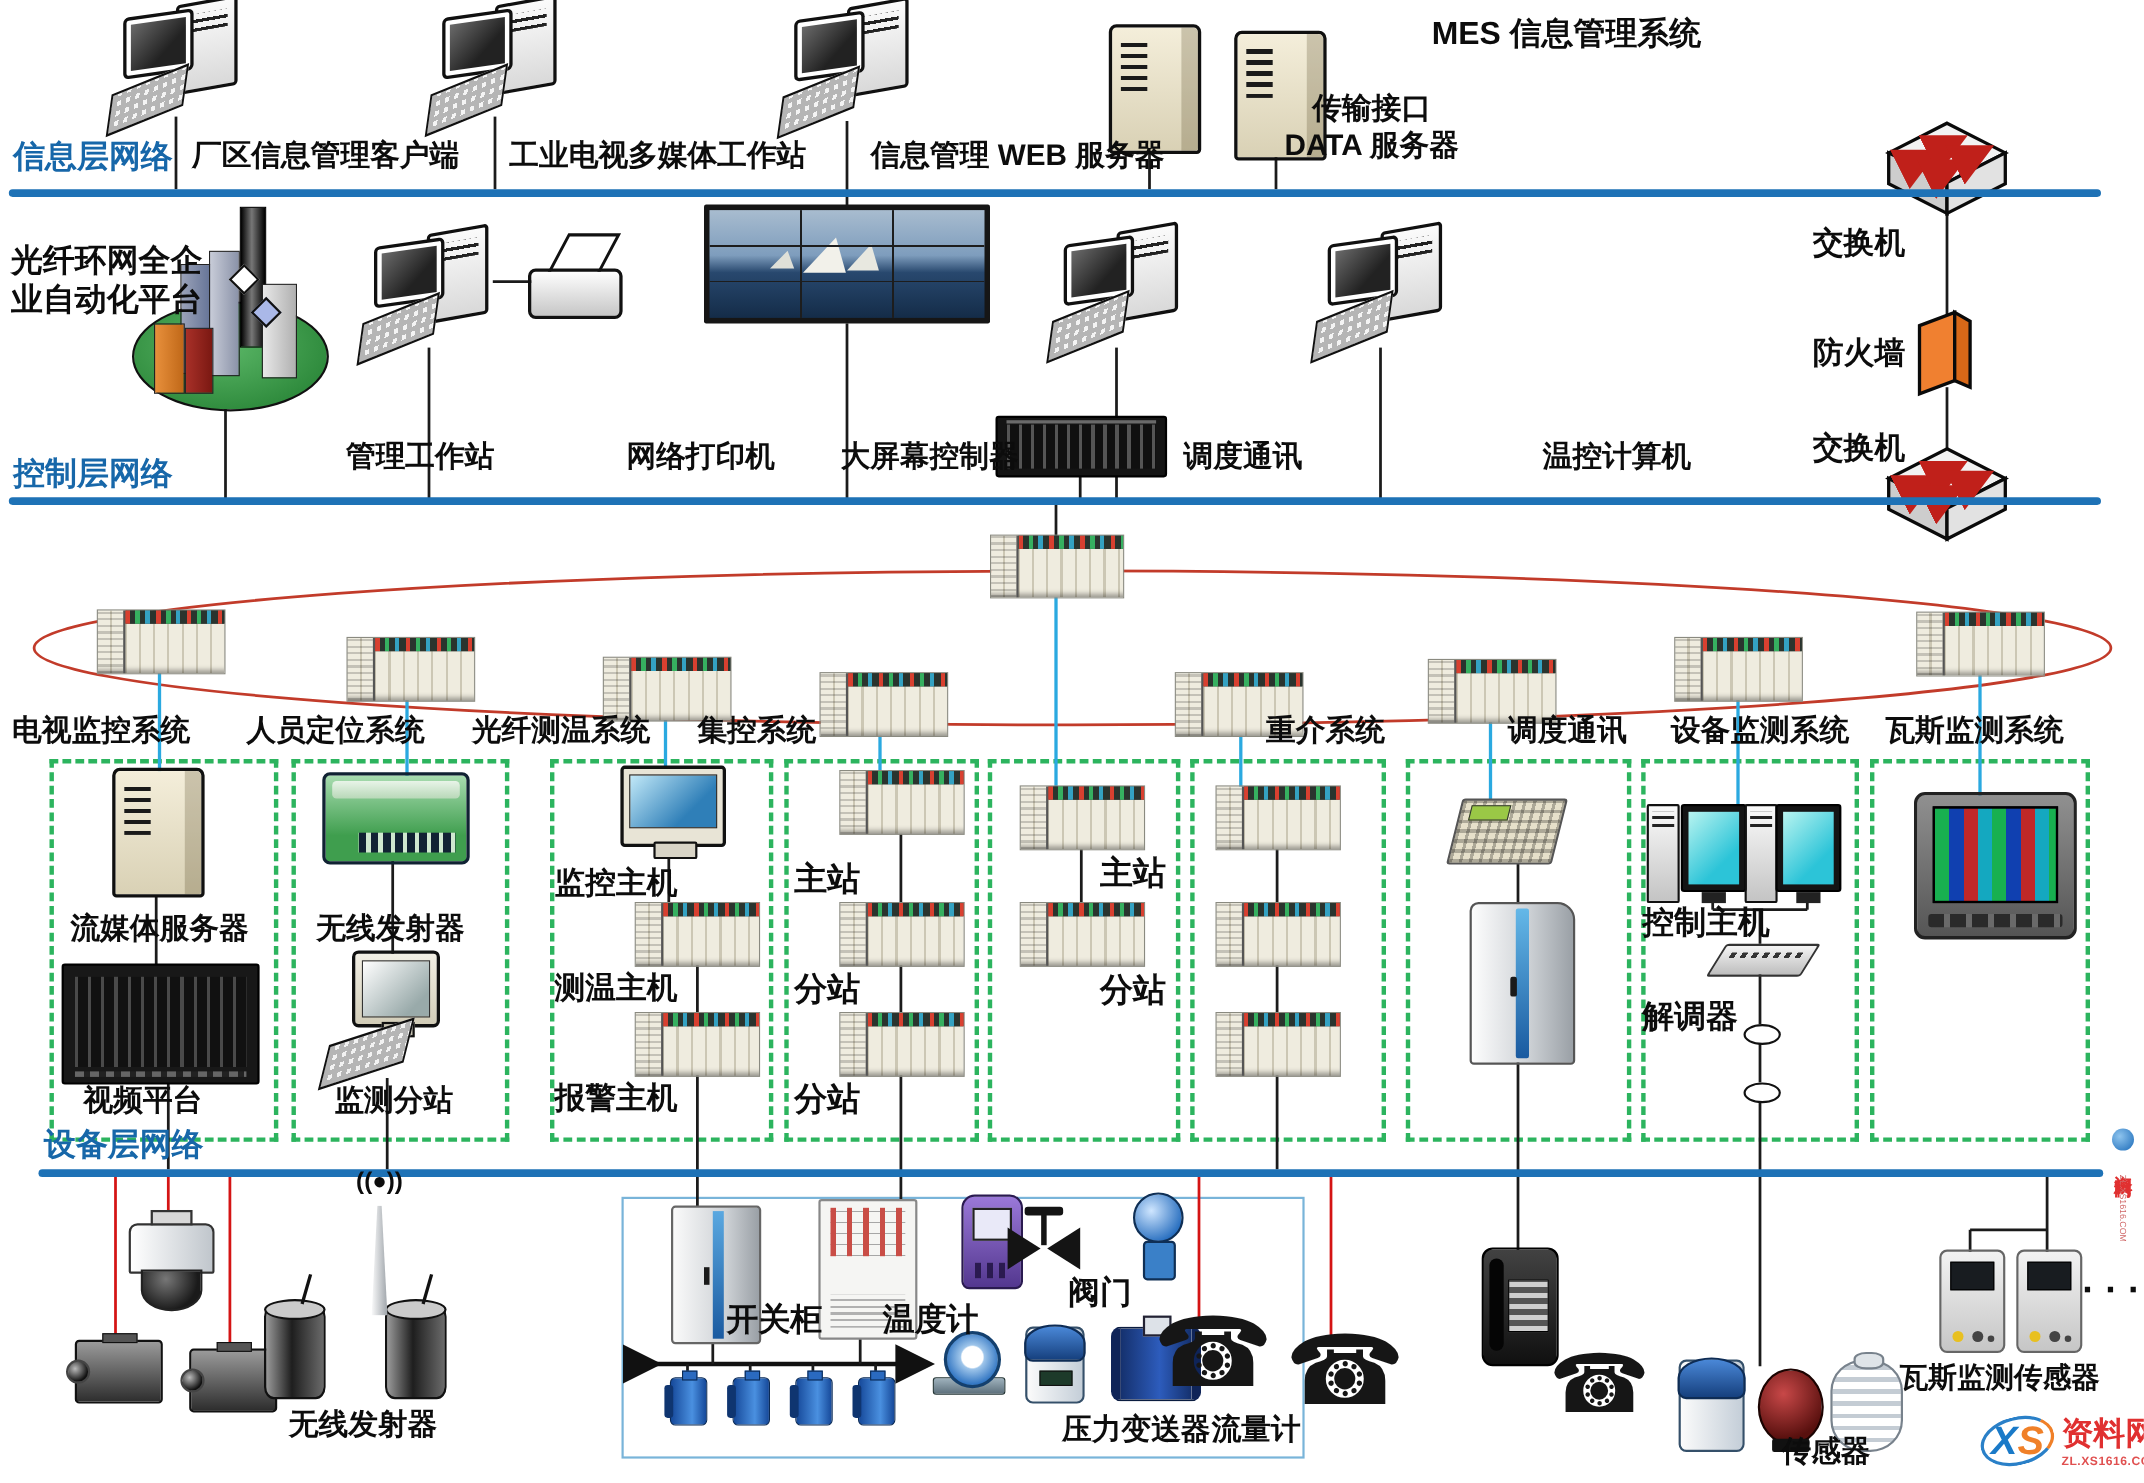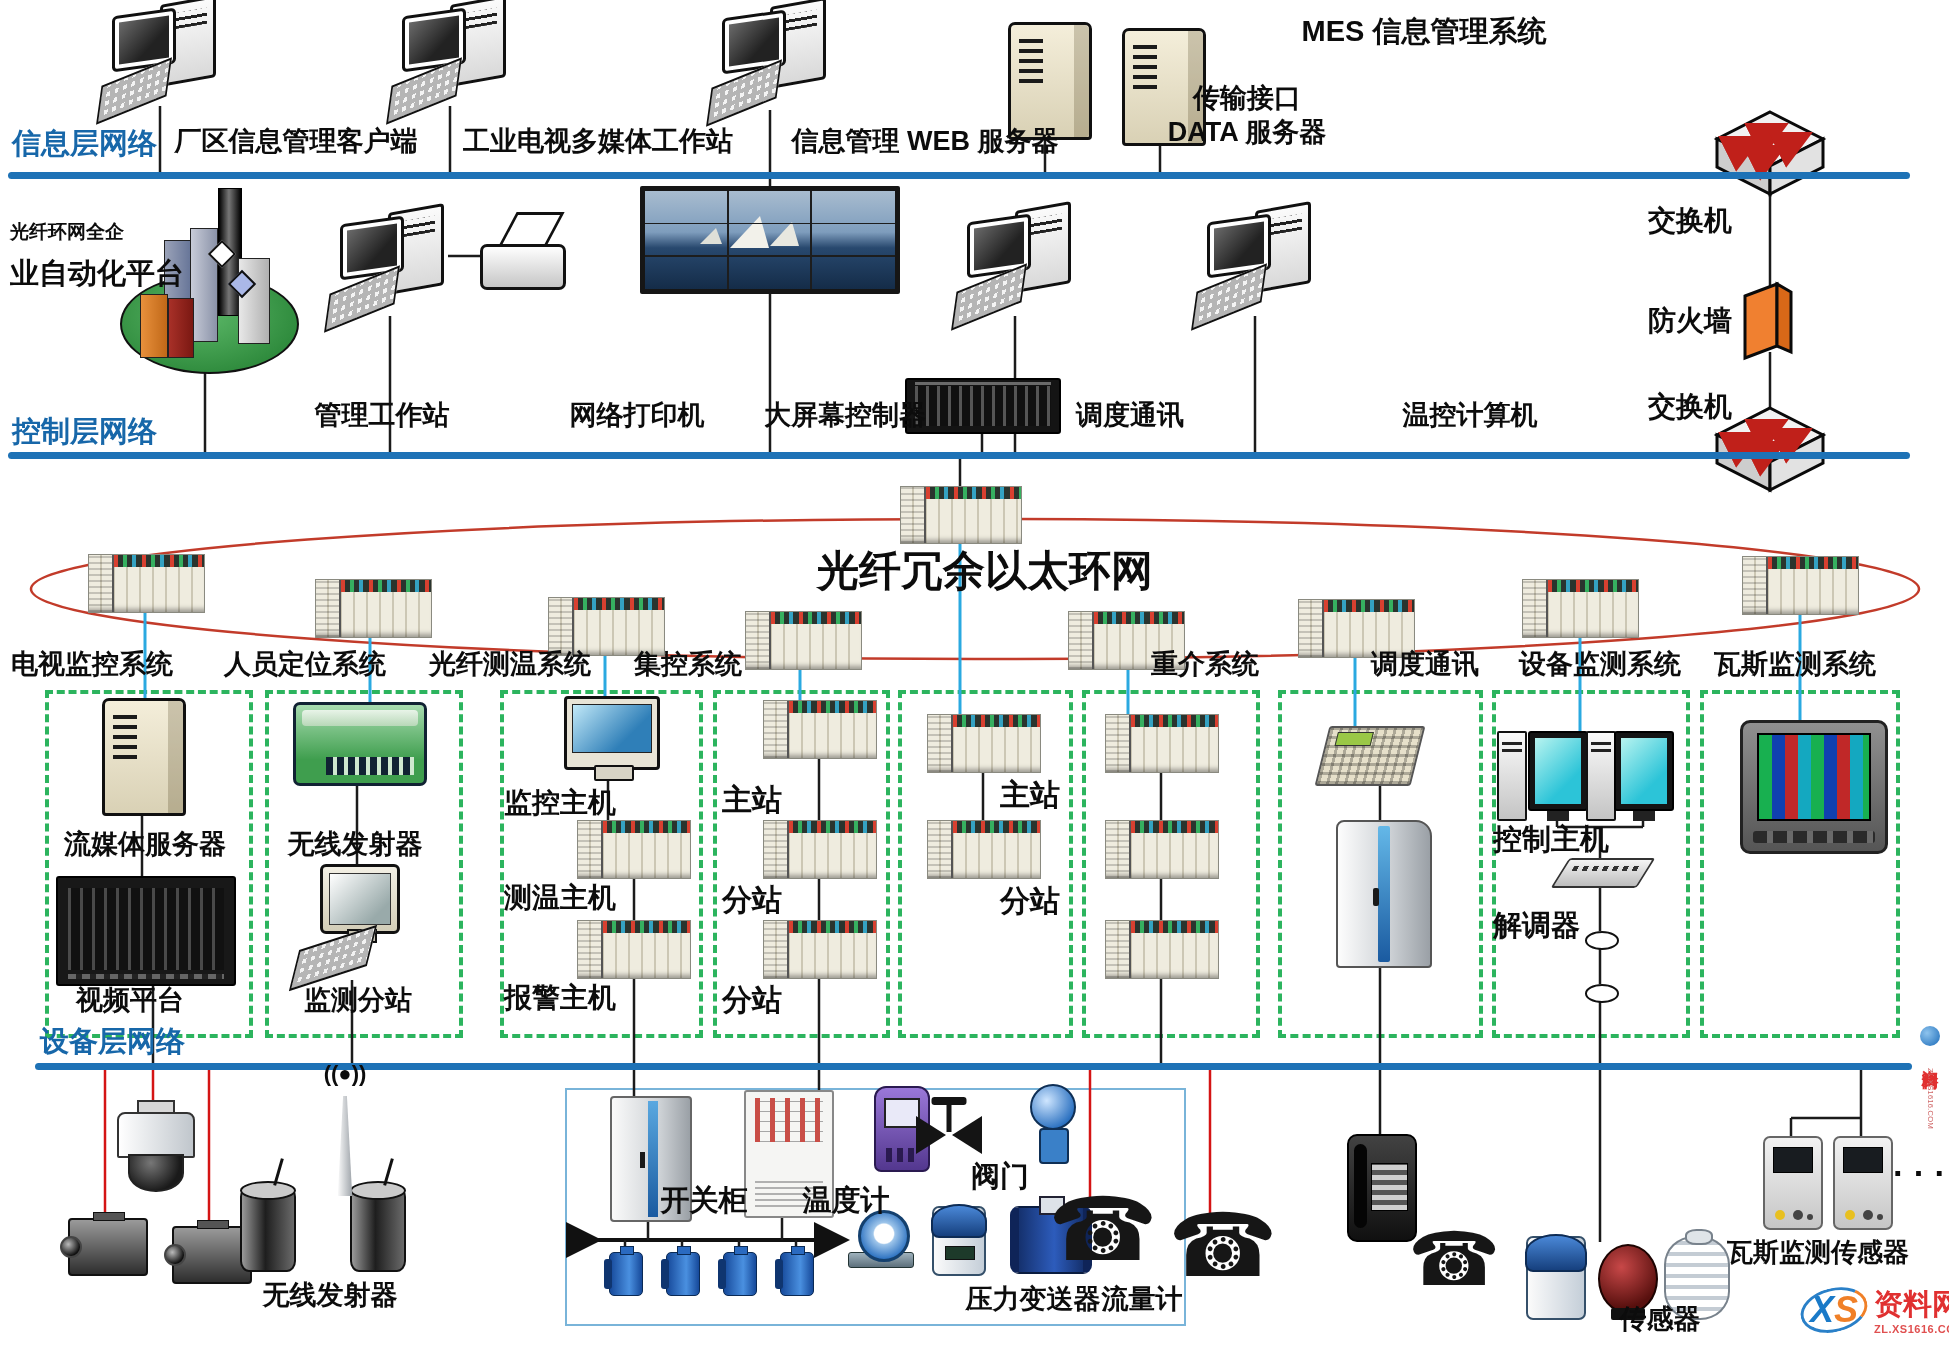--- a/index.html
+++ b/index.html
@@ -498,34 +498,33 @@
   <div class="lbl blue la" style="left:12px;top:416px">控制层网络</div>
   <div class="lbl blue la" style="left:40px;top:1026px">设备层网络</div>
 
   <div class="lbl" style="left:296px;top:127px">厂区信息管理客户端</div>
   <div class="lbl" style="left:598px;top:127px">工业电视多媒体工作站</div>
   <div class="lbl" style="left:925px;top:127px">信息管理 WEB 服务器</div>
   <div class="lbl" style="left:1247px;top:84px">传输接口</div>
   <div class="lbl" style="left:1247px;top:118px">DATA 服务器</div>
   <div class="lbl" style="left:1424px;top:16px;font-size:29px">MES 信息管理系统</div>
 
-  <div class="lbl la" style="left:10px;top:222px;font-size:19px">光纤环网全企</div>
+  <div class="lbl la" style="left:10px;top:222px;font-size:29px">光纤环网全企</div>
   <div class="lbl la" style="left:10px;top:258px;font-size:29px">业自动化平台</div>
 
   <div class="lbl" style="left:382px;top:401px">管理工作站</div>
   <div class="lbl" style="left:637px;top:401px">网络打印机</div>
   <div class="lbl" style="left:845px;top:401px">大屏幕控制器</div>
   <div class="lbl" style="left:1130px;top:401px">调度通讯</div>
   <div class="lbl" style="left:1470px;top:401px">温控计算机</div>
 
   <div class="lbl la" style="left:1648px;top:206px;font-size:28px">交换机</div>
   <div class="lbl la" style="left:1648px;top:306px;font-size:28px">防火墙</div>
   <div class="lbl la" style="left:1648px;top:392px;font-size:28px">交换机</div>
 
-  <div class="lbl" style="left:985px;top:548px;font-size:42px">光纤冗余以太环网</div>
 
   <div class="lbl" style="left:92px;top:650px">电视监控系统</div>
   <div class="lbl" style="left:305px;top:650px">人员定位系统</div>
   <div class="lbl" style="left:510px;top:650px">光纤测温系统</div>
   <div class="lbl" style="left:688px;top:650px">集控系统</div>
   <div class="lbl" style="left:1205px;top:650px">重介系统</div>
   <div class="lbl" style="left:1425px;top:650px">调度通讯</div>
   <div class="lbl" style="left:1600px;top:650px">设备监测系统</div>
   <div class="lbl" style="left:1795px;top:650px">瓦斯监测系统</div>
 

